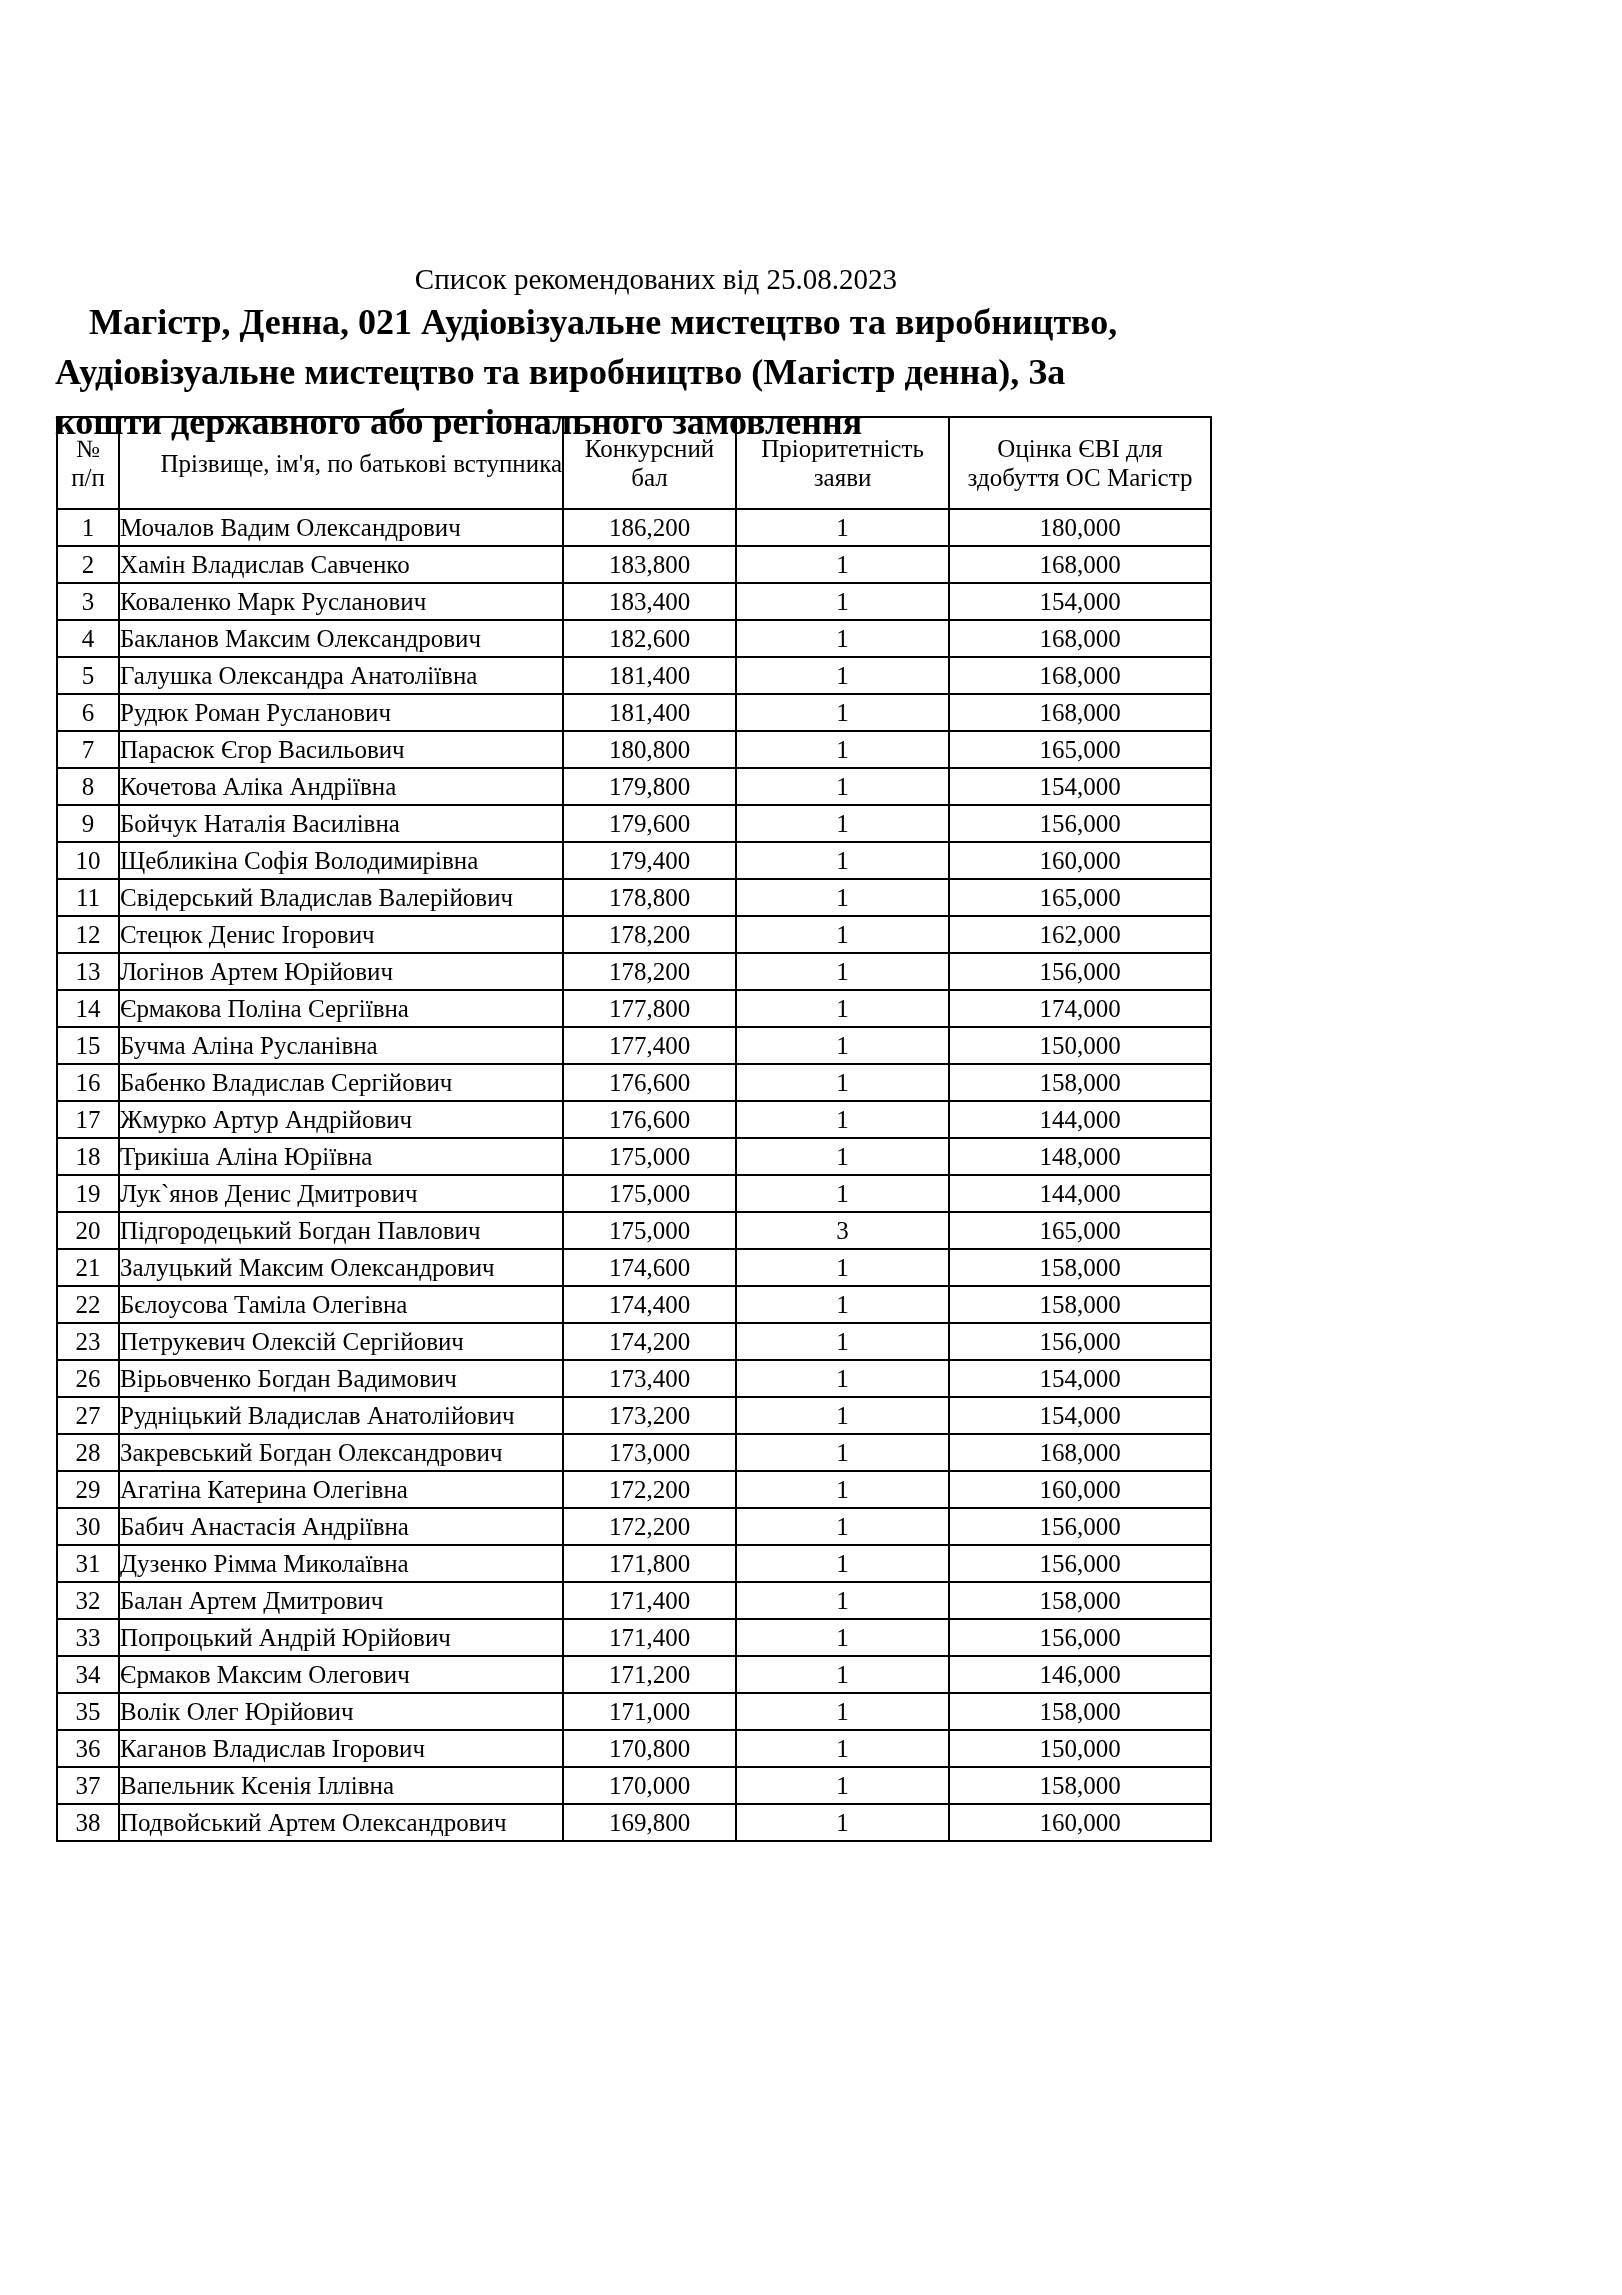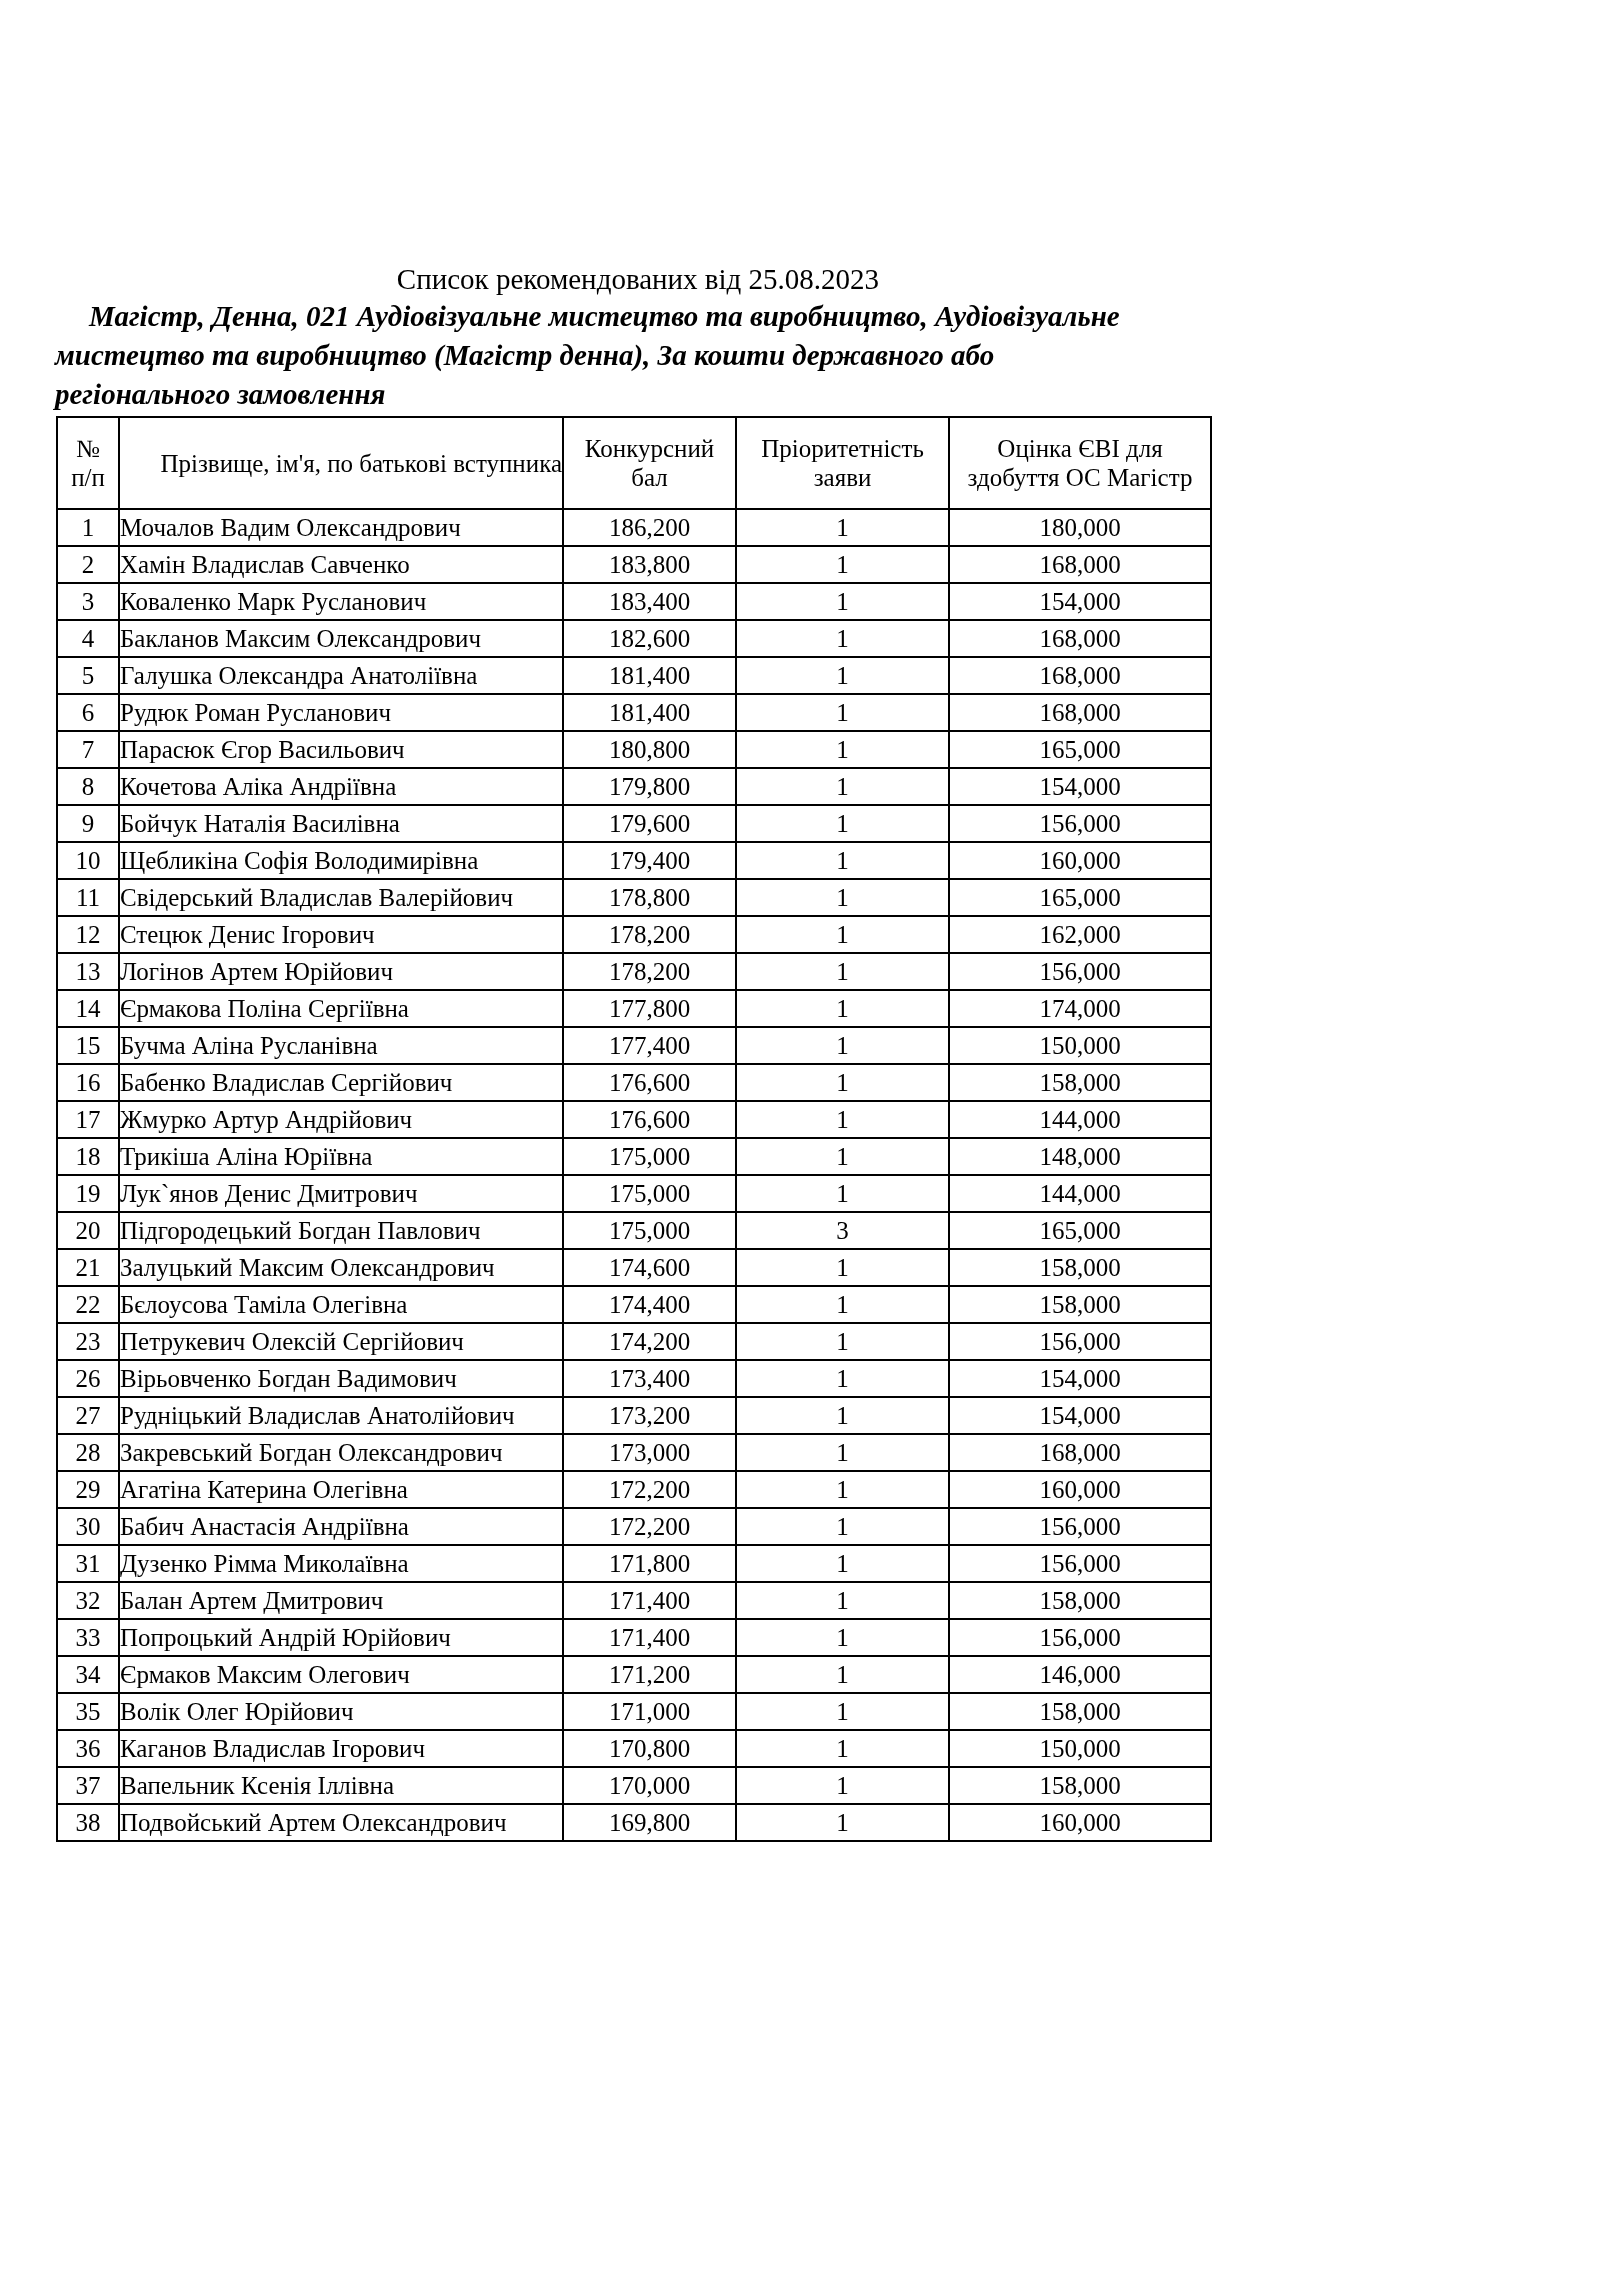--- a/index.html
+++ b/index.html
@@ -1,21 +1,21 @@
 <!DOCTYPE html>
 <html style="font-size:10.5px"><head>
 <meta charset="utf-8">
 <style>
   html, body { margin: 0; padding: 0; background: #ffffff; }
   body { width: 1623px; height: 2295px; position: relative; overflow: hidden;
          font-family: "Liberation Serif", "DejaVu Serif", serif; color: #000; }
   .title { position: absolute; left: 0; top: 262px; width: 1276px; text-align: center;
-           font-size: 29px; line-height: 34px; padding-left: 0; }
+           font-size: 29px; line-height: 34px; padding-left: 18px; }
   .subtitle { position: absolute; left: 55px; top: 297px; width: 1112px;
-              font-size: 29px; font-weight: bold; line-height: 39px; font-style: italic; }
+              font-size: 36px; font-weight: bold; line-height: 50px; }
   .subtitle .indent { display: inline-block; width: 34px; }
   table.list { position: absolute; left: 56px; top: 416px; border-collapse: collapse;
                table-layout: fixed; width: 1154px; }
   table.list td, table.list th { border: 2px solid #000; padding: 0; font-size: 25px;
                line-height: 29px; font-weight: normal; overflow: hidden; white-space: nowrap; }
   table.list th { height: 90px; vertical-align: middle; text-align: center; white-space: normal; }
   table.list th.name-h { text-align: right; white-space: nowrap; }
   table.list td { height: 35px; }
   td.c-num { text-align: center; }
   td.c-name { text-align: left; padding-left: 5.2px; margin-left: 38px; }

